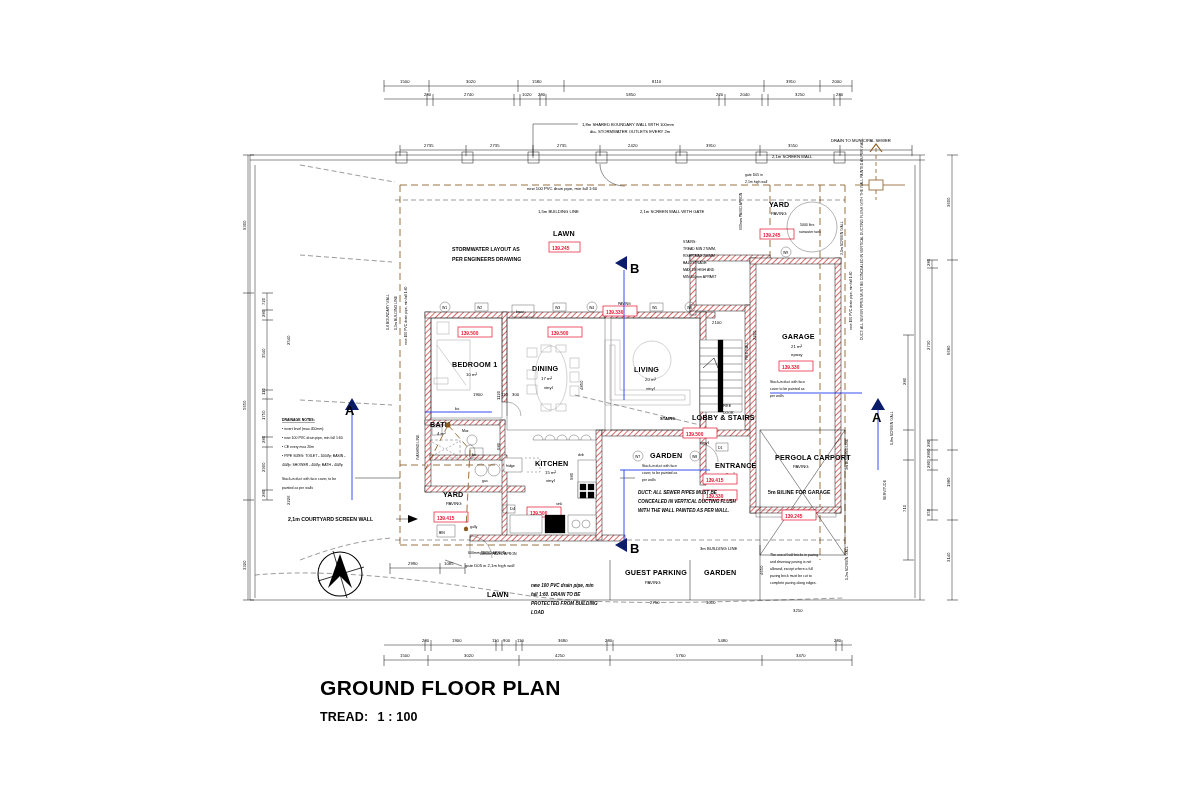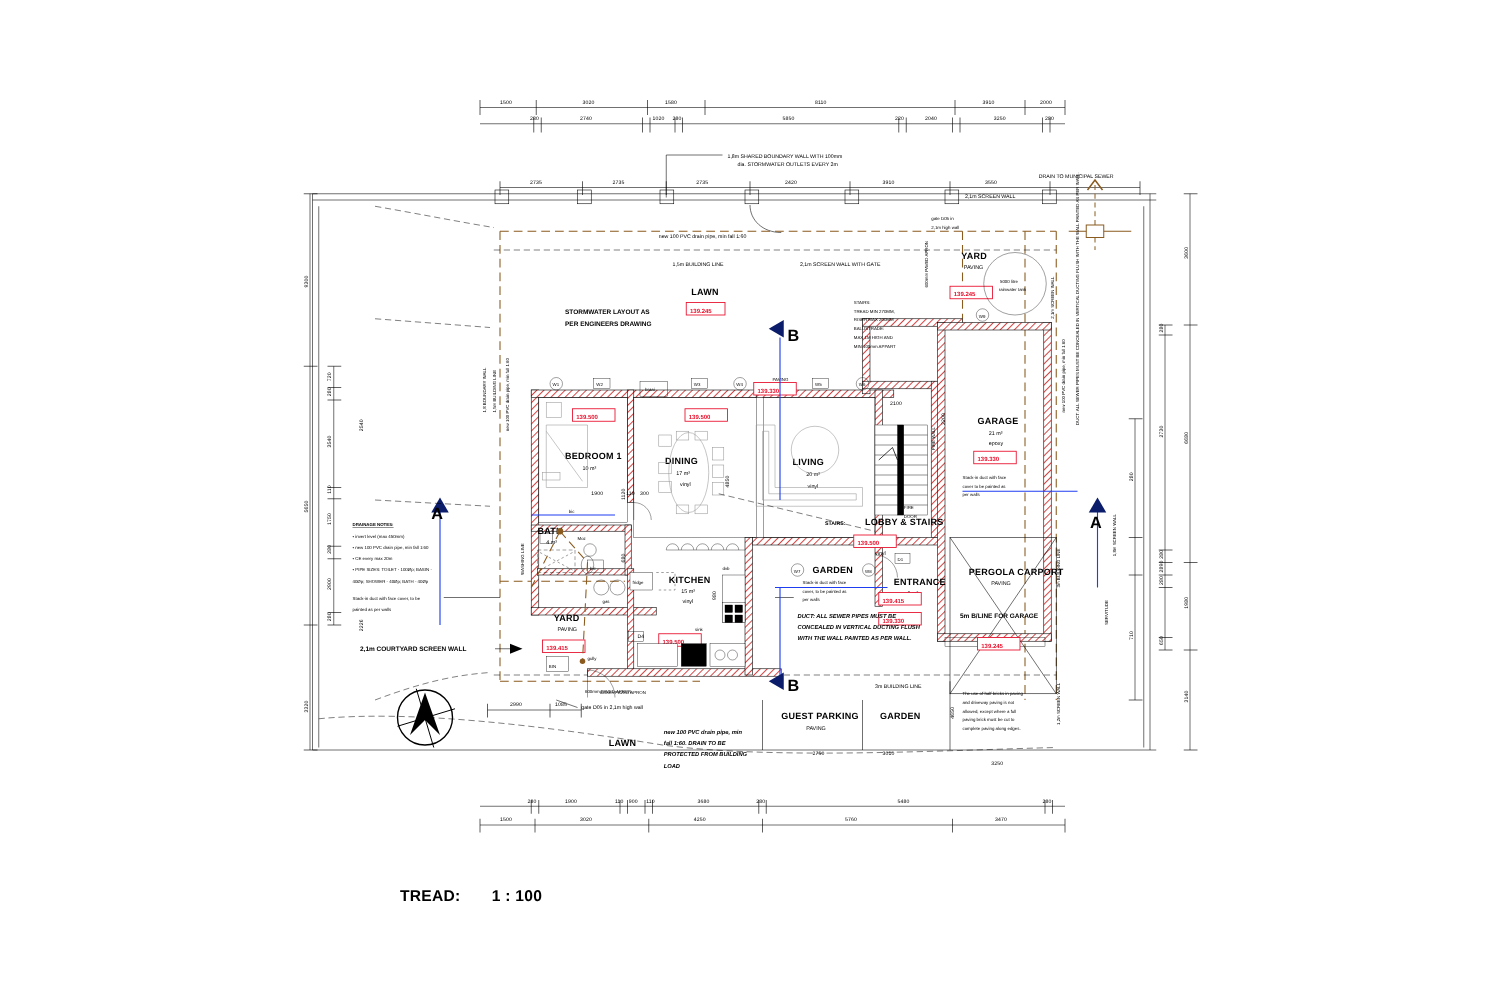--- a/index.html
+++ b/index.html
@@ -1,21 +1,21 @@
 <!DOCTYPE html>
 <html><head>
 <meta charset="utf-8">
 <style>
   html,body{margin:0;padding:0;background:#fff;}
   body{width:1200px;height:800px;font-family:"Liberation Sans",sans-serif;color:#000;overflow:hidden;}
   #stage{position:relative;width:1200px;height:800px;background:#ffffff;}
   svg#plan{position:absolute;left:0;top:0;width:1200px;height:800px;}
   .ttl{position:absolute;left:320px;top:676px;font-size:21px;font-weight:bold;letter-spacing:.3px;}
   .scl{position:absolute;left:320px;top:710px;font-size:12.5px;font-weight:bold;letter-spacing:.2px;}
-  .scl .num{margin-left:25px;}
+  .scl .num{margin-left:9px;}
   text{font-family:"Liberation Sans",sans-serif;fill:#000;}
   .dim{font-size:4.1px;letter-spacing:.1px;}
   .room{font-size:7.2px;font-weight:bold;letter-spacing:.2px;}
   .roomsub{font-size:4.3px;}
   .note{font-size:5.2px;font-weight:bold;}
   .notesm{font-size:4.2px;}
   .notetiny{font-size:3.5px;}
   .noteit{font-size:4.6px;font-weight:bold;font-style:italic;}
   .lvl{font-size:4.8px;fill:#e8112d;font-weight:bold;}
   .bigmark{font-size:13px;font-weight:bold;}
@@ -705,17 +705,18 @@
 
   <g>
     <path class="dash" d="M300,165 C340,172 370,178 395,182"></path>
     <path class="dash" d="M300,255 L392,262"></path>
     <path class="dash" d="M300,400 L392,405"></path>
     <path class="dash" d="M575,395 L700,425"></path>
     <path class="dash" d="M300,560 C340,545 365,540 392,538"></path>
   </g>
 </svg>
 
+<div class="ttl">GROUND FLOOR PLAN</div>
 <div class="scl">
   <span>TREAD:</span><span class="num">1 : 100</span>
 </div>
 
 </div>
 
 </body></html>

